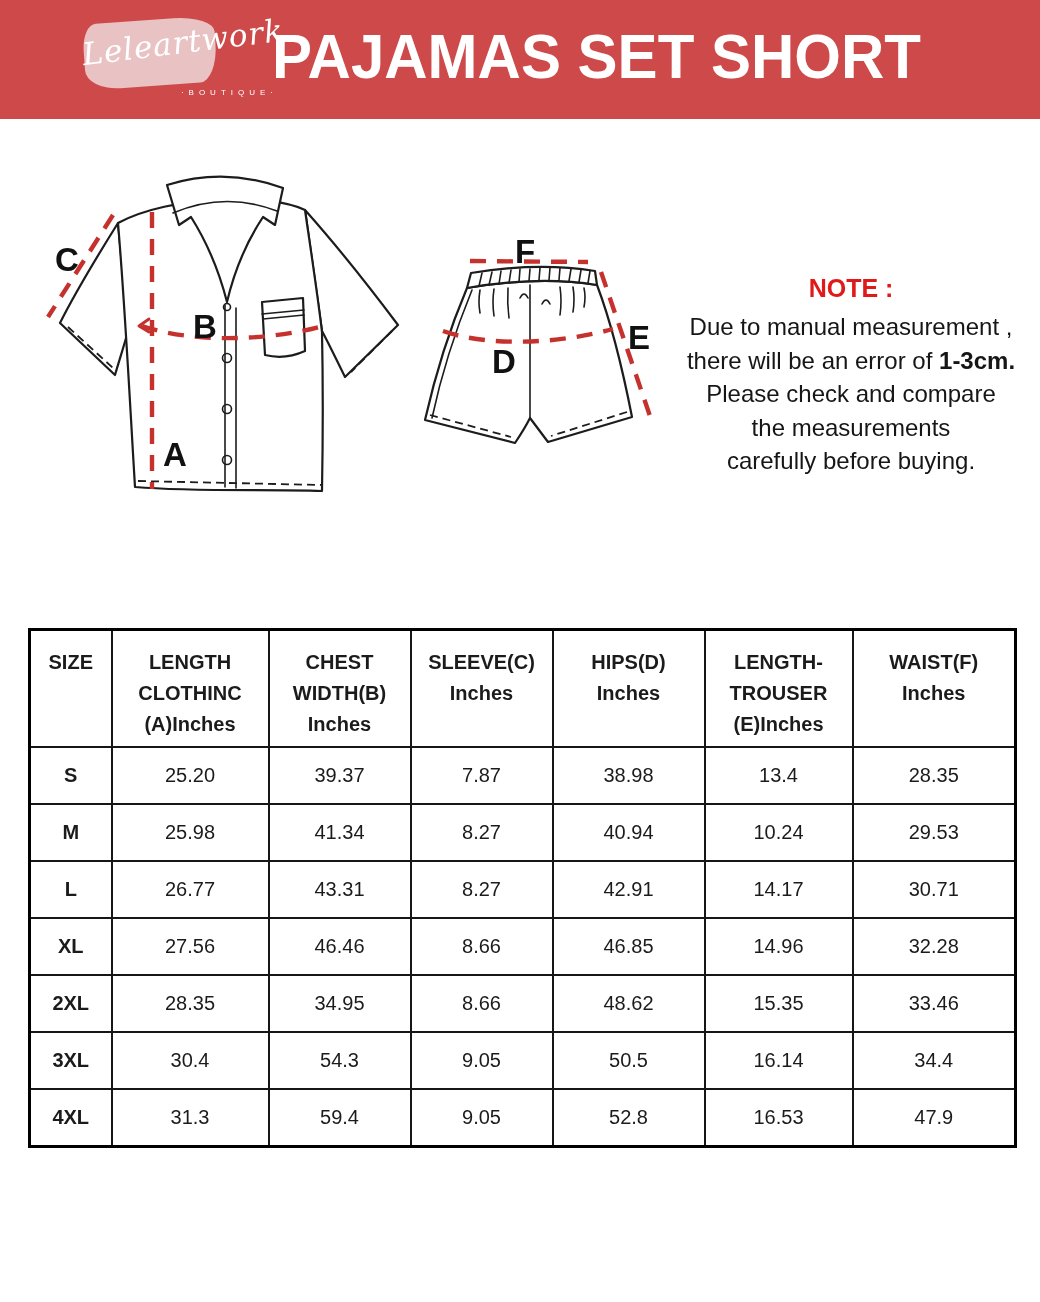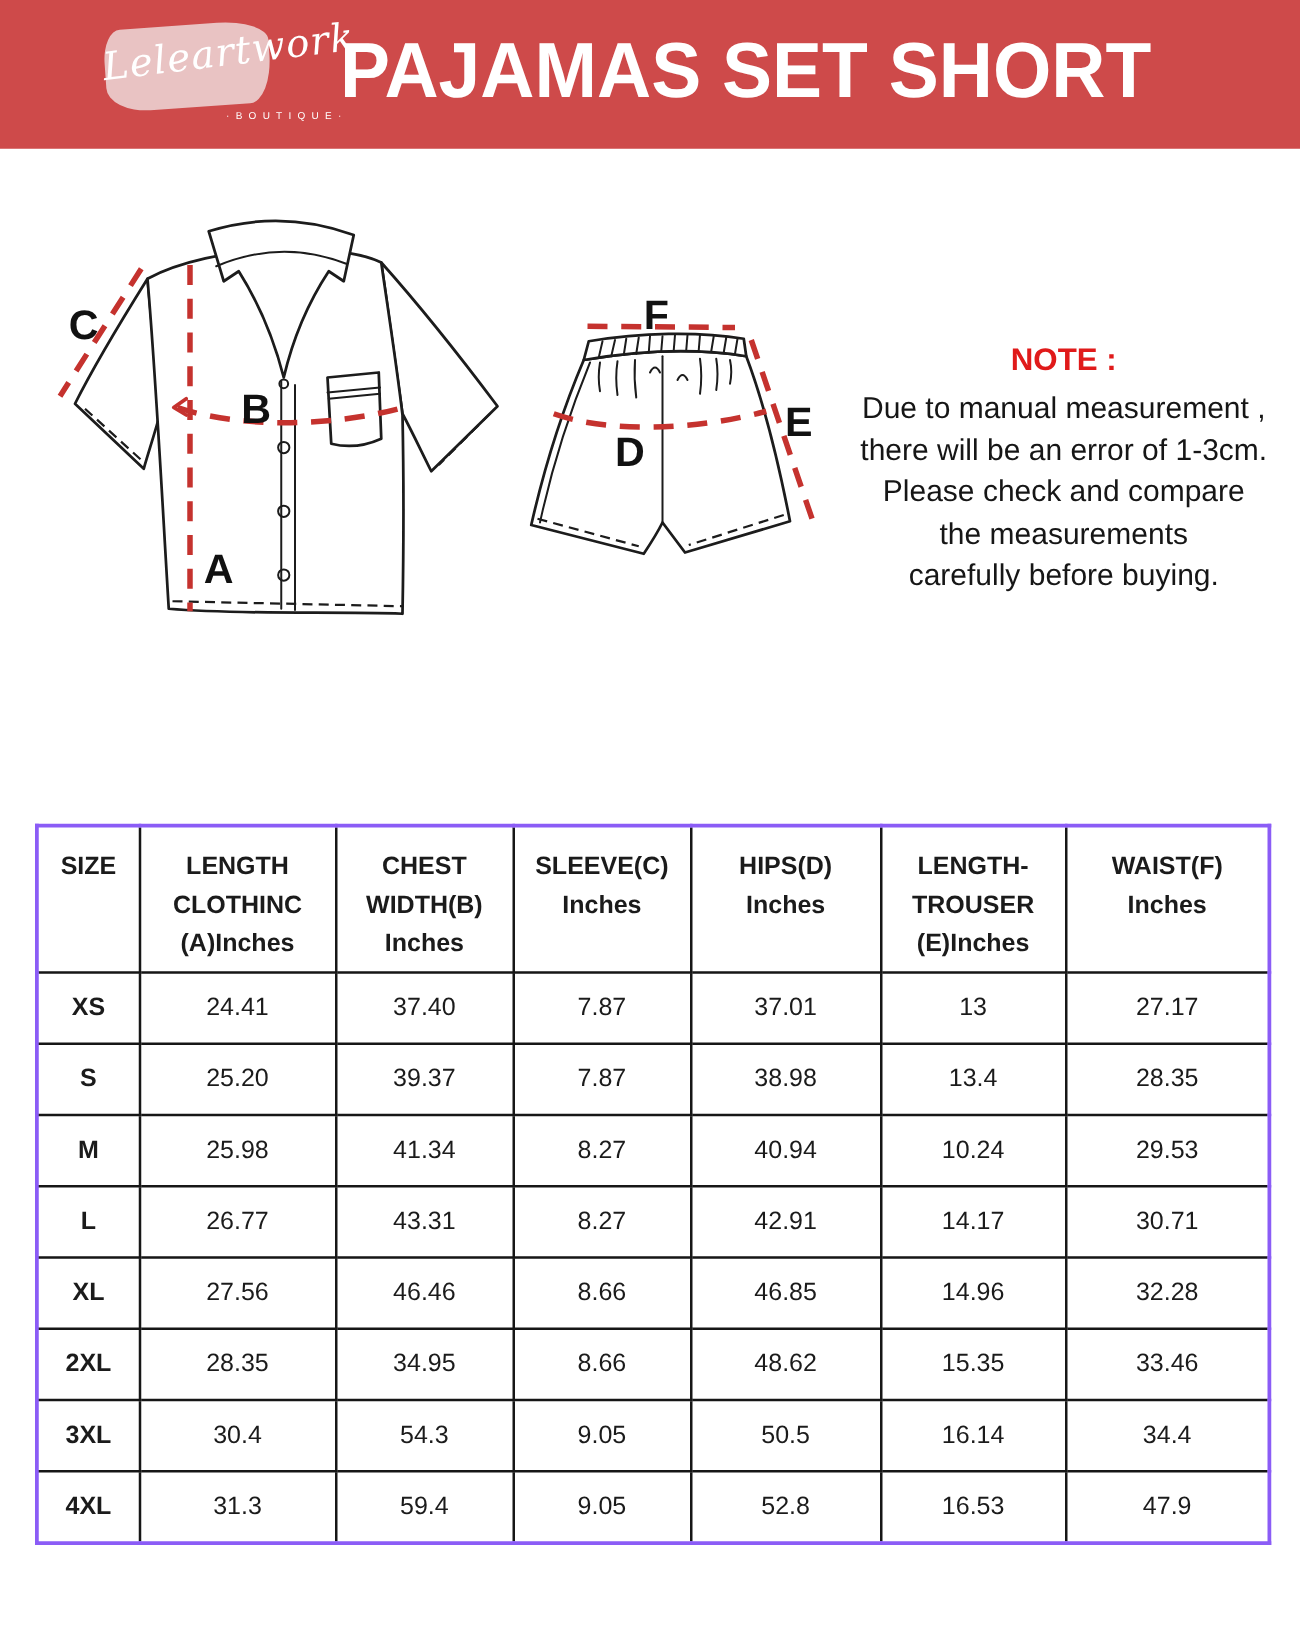--- a/index.html
+++ b/index.html
@@ -23,25 +23,25 @@
   
   .shirt-svg{position:absolute;left:35px;top:155px;}
   .shorts-svg{position:absolute;left:408px;top:228px;}
   .m-label{position:absolute;font-size:33px;font-weight:bold;color:#111;line-height:1;}
   #lab-c{left:55px;top:243px;} #lab-b{left:193px;top:310px;} #lab-a{left:163px;top:438px;}
   #lab-f{left:515px;top:235px;} #lab-e{left:628px;top:321px;} #lab-d{left:492px;top:345px;}
 
   .note{position:absolute;left:655px;top:274px;width:392px;text-align:center;}
   .note-heading{font-size:25px;font-weight:bold;color:#e01a1a;margin-bottom:7px;}
   .note-line{font-size:24px;color:#161616;line-height:33.5px;}
-  .note-line strong{font-weight:normal;text-align:right;}
+  .note-line strong{font-weight:bold;text-align:right;}
 
   
-  .size-table{position:absolute;left:28px;top:659px;border-collapse:collapse;table-layout:fixed;
-              border:3px solid #8b5cf6;}
+  .size-table{position:absolute;left:28px;top:628px;border-collapse:collapse;table-layout:fixed;
+              border:3px solid #000000;}
   .size-table th,.size-table td{border:2px solid #161616;text-align:center;padding:0;}
   .size-table th{font-size:20px;font-weight:bold;vertical-align:top;padding-top:16px;
                  line-height:31px;white-space:pre-line;height:99px;}
   .size-table td{font-size:20px;font-weight:normal;height:55px;vertical-align:middle;}
   .size-table td.size{font-weight:bold;}
   .ink-fill{stroke:#1c1c1c;stroke-width:2.2;fill:#ffffff;stroke-linecap:round;stroke-linejoin:round;}
   .ink-thin{stroke:#1c1c1c;stroke-width:1.6;fill:none;stroke-linecap:round;}
   .ink-dash{stroke:#1c1c1c;stroke-width:1.8;fill:none;stroke-dasharray:8 5;stroke-linecap:butt;}
   .red-dash{stroke:#c5322e;stroke-width:4.4;fill:none;stroke-dasharray:16 11;stroke-linecap:butt;}
   .red-solid{stroke:#c5322e;stroke-width:3;fill:none;stroke-linecap:round;stroke-linejoin:round;}
@@ -172,29 +172,20 @@
 Inches</th>
         <th>LENGTH-
 TROUSER
 (E)Inches</th>
         <th>WAIST(F)
 Inches</th>
       </tr>
     </thead>
     <tbody>
       <tr>
-        <td class="size">XS</td>
-        <td>24.41</td>
-        <td>37.40</td>
-        <td>7.87</td>
-        <td>37.01</td>
-        <td>13</td>
-        <td>27.17</td>
-      </tr>
-      <tr>
         <td class="size">S</td>
         <td>25.20</td>
         <td>39.37</td>
         <td>7.87</td>
         <td>38.98</td>
         <td>13.4</td>
         <td>28.35</td>
       </tr>
       <tr>
         <td class="size">M</td>

